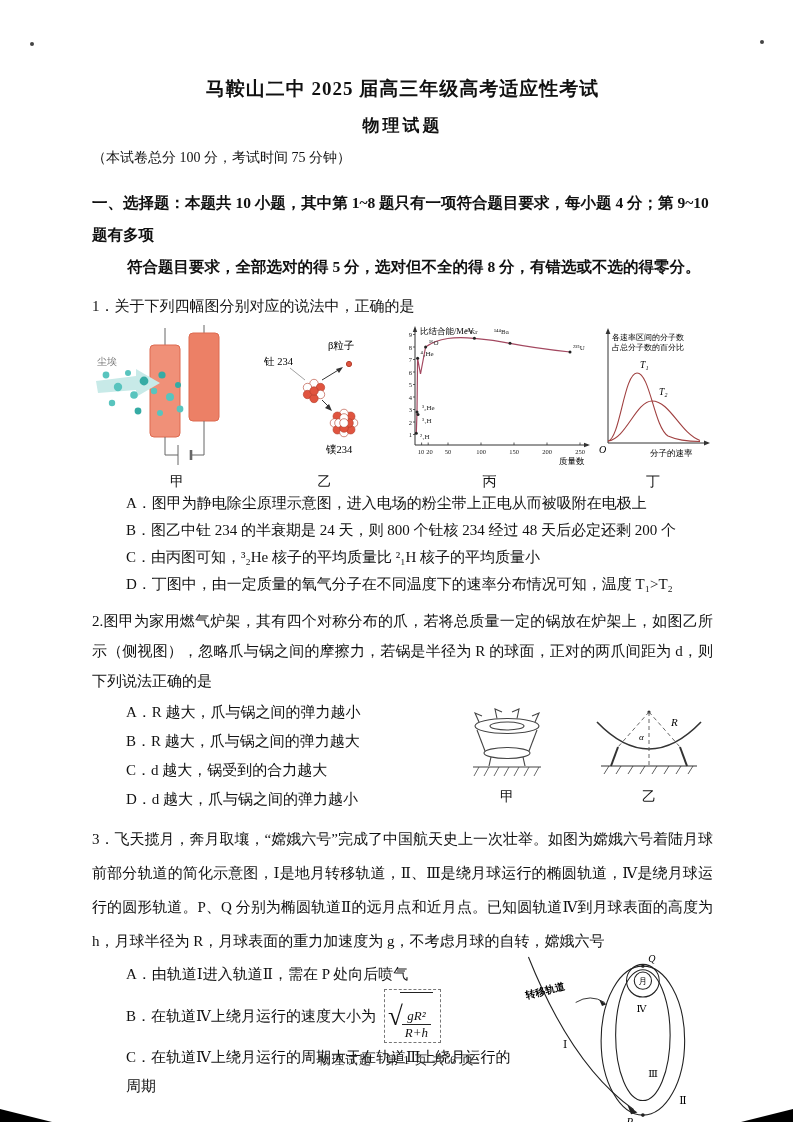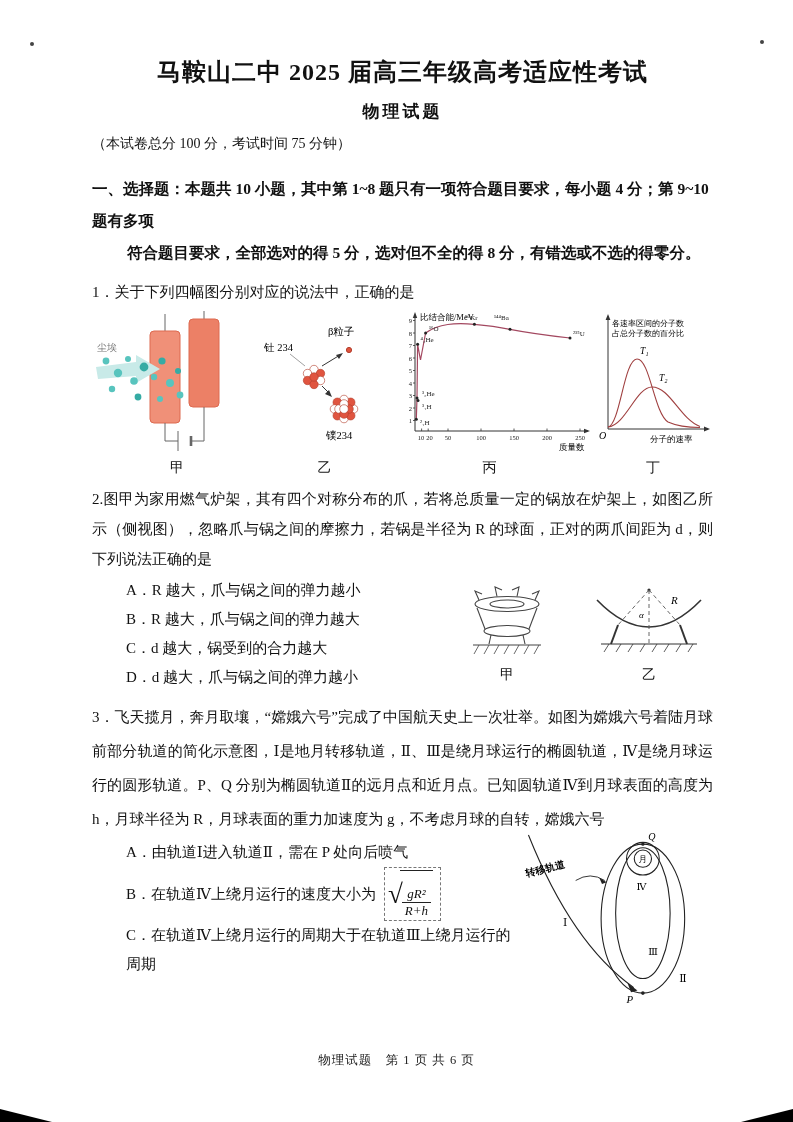--- a/index.html
+++ b/index.html
@@ -1,21 +1,21 @@
 <!DOCTYPE html>
 <html><head>
 <meta charset="utf-8">
 <style>
   *{box-sizing:border-box;}
   html,body{margin:0;padding:0;}
   body{background:#6b6f73;display:flex;justify-content:center;font-family:"Liberation Serif","DejaVu Serif",serif;}
   .page{position:relative;width:793px;height:1122px;background:#ffffff;color:#111;overflow:hidden;}
   .content{position:absolute;left:92px;top:56px;width:621px;}
   svg text{font-family:"Liberation Serif","DejaVu Serif",serif;}
-  .title{text-align:center;font-size:24px;font-weight:bold;letter-spacing:1px;}
+  .title{text-align:center;font-size:19px;font-weight:bold;letter-spacing:1px;margin-top:20px;}
   .subject{text-align:center;font-size:17px;font-weight:bold;margin-top:12px;letter-spacing:3px;}
   .note{text-align:left;font-size:14px;margin-top:12px;}
   .section-head{margin-top:20px;font-size:15.5px;font-weight:bold;line-height:32px;}
   .section-head .l2{margin-left:35px;}
   .q-block{margin-top:8px;}
   .q-stem{font-size:15px;line-height:30px;text-align:justify;}
   .q3-stem{line-height:34px;}
   .fig-row{display:flex;justify-content:space-between;align-items:flex-end;margin-top:2px;}
   .figure{display:flex;flex-direction:column;align-items:center;}
   .fig-caption{font-size:14px;margin-top:1px;line-height:16px;}
@@ -229,20 +229,26 @@
             <path d="M16,118 C34,116 44,78 60,78 C78,78 88,110 108,117.5" stroke="#a04040" fill="none" stroke-width="1.1"></path>
             <text x="48" y="45" font-size="9.5" font-style="italic">T₁</text>
             <text x="67" y="72" font-size="9.5" font-style="italic">T₂</text>
             <text x="7" y="130" font-size="10" font-style="italic">O</text>
             <text x="58" y="133" font-size="8.5">分子的速率</text>
           </svg>
           <div class="fig-caption">丁</div>
         </div>
       </div>
 
+      <div class="options">
+        <div class="option-line">A．图甲为静电除尘原理示意图，进入电场的粉尘带上正电从而被吸附在电极上</div>
+        <div class="option-line">B．图乙中钍 234 的半衰期是 24 天，则 800 个钍核 234 经过 48 天后必定还剩 200 个</div>
+        <div class="option-line">C．由丙图可知，³₂He 核子的平均质量比 ²₁H 核子的平均质量小</div>
+        <div class="option-line">D．丁图中，由一定质量的氧气分子在不同温度下的速率分布情况可知，温度 T₁&gt;T₂</div>
+      </div>
     </div>
 
     <div class="q-block q2">
       <div class="q-stem">2.图甲为家用燃气炉架，其有四个对称分布的爪，若将总质量一定的锅放在炉架上，如图乙所示（侧视图），忽略爪与锅之间的摩擦力，若锅是半径为 R 的球面，正对的两爪间距为 d，则下列说法正确的是</div>
       <div class="split">
         <div class="options">
           <div class="option-line">A．R 越大，爪与锅之间的弹力越小</div>
           <div class="option-line">B．R 越大，爪与锅之间的弹力越大</div>
           <div class="option-line">C．d 越大，锅受到的合力越大</div>
           <div class="option-line">D．d 越大，爪与锅之间的弹力越小</div>

